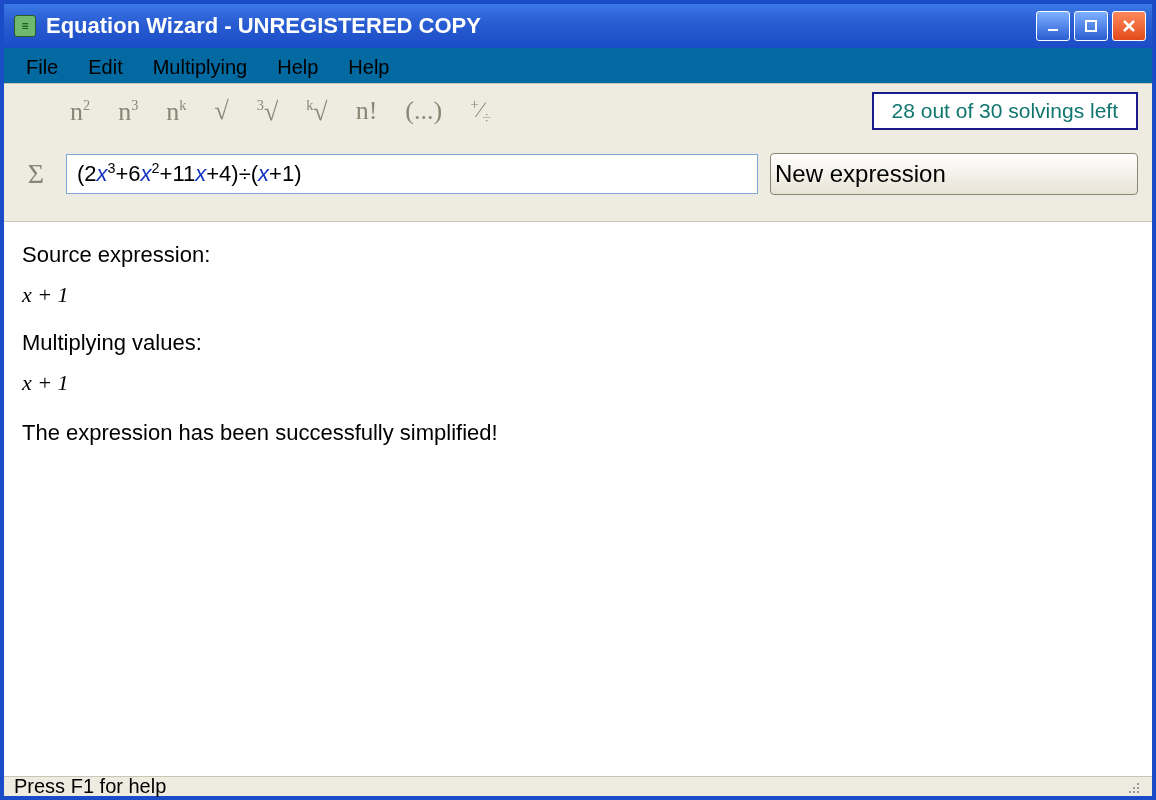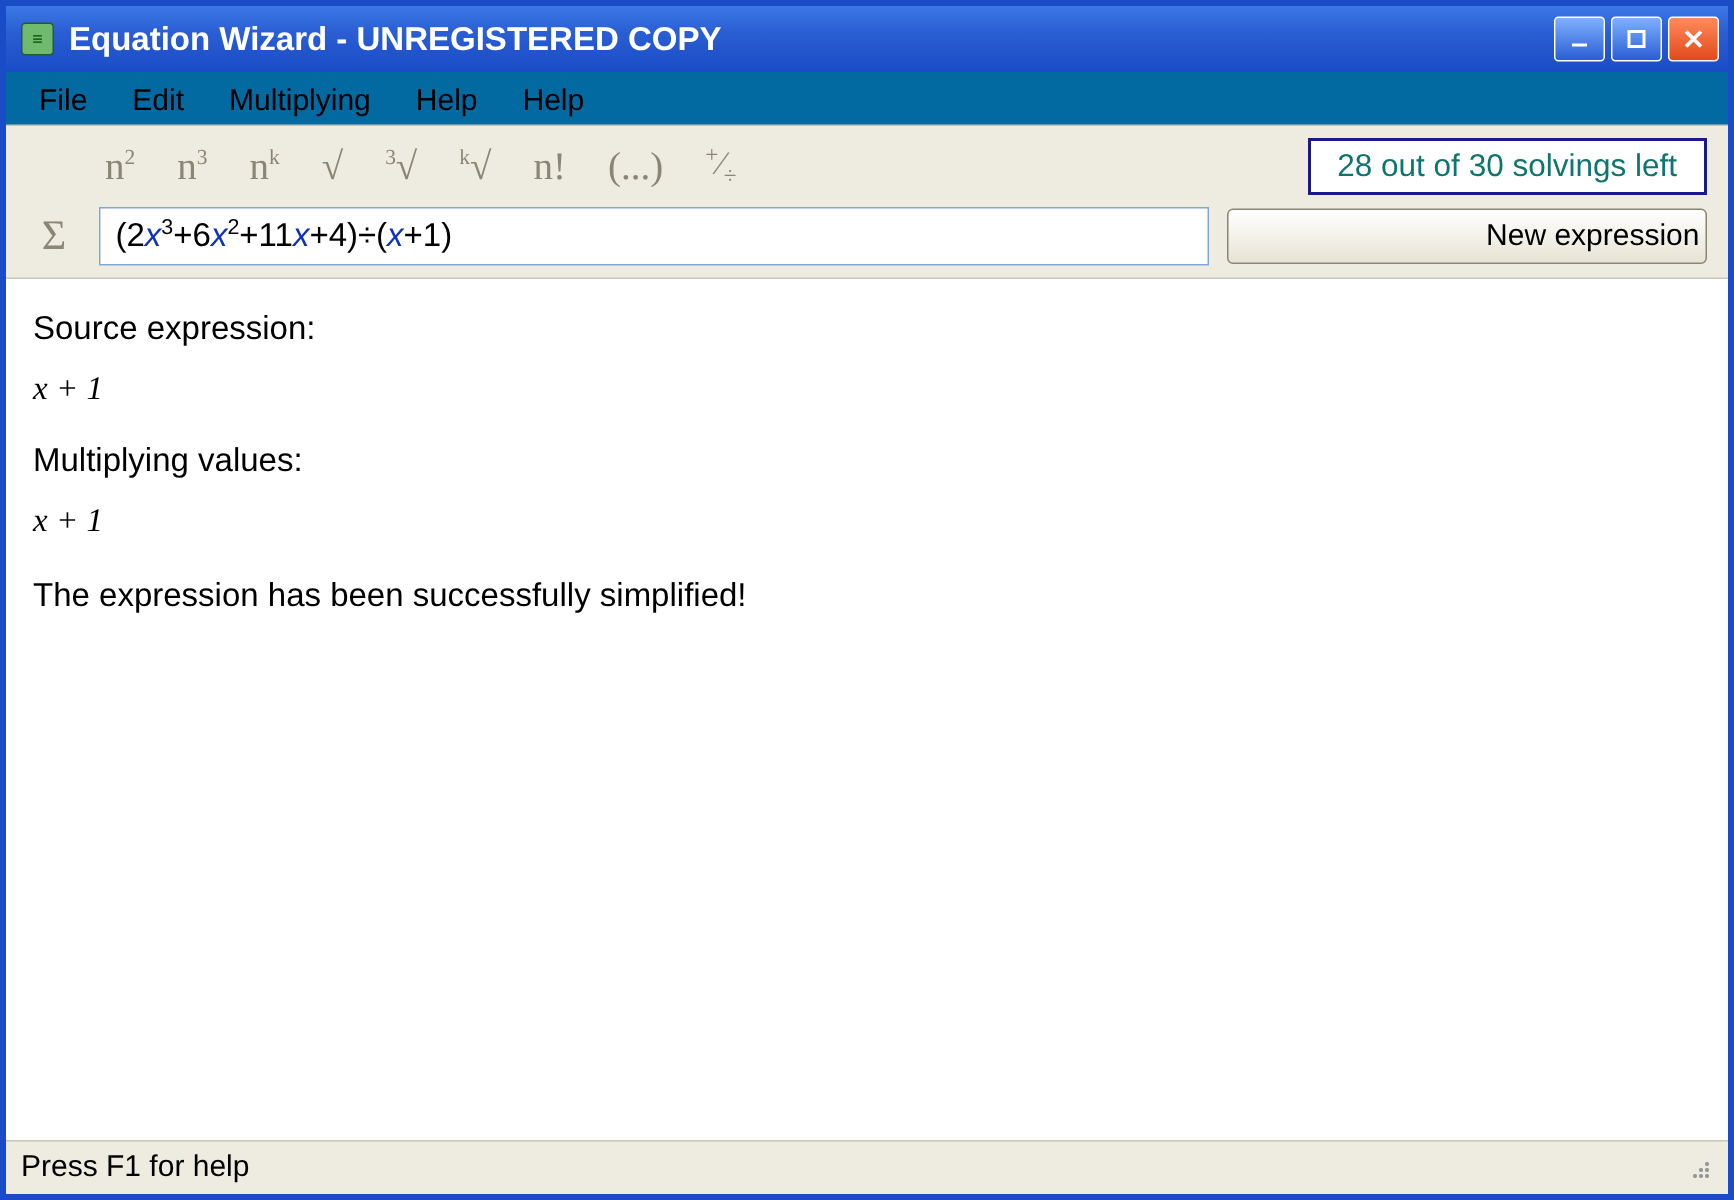--- a/index.html
+++ b/index.html
@@ -73,24 +73,24 @@
   .menuitem {
     padding: 4px 14px;
     font-size: 20px;
     color:#000;
     cursor:pointer;
   }
   
   .toolarea {
     background: #eeece0;
     border-bottom: 1px solid #c9c6b7;
-    padding: 8px 14px 8px 14px;
+    padding: 8px 14px 26px 14px;
     display:flex;
     flex-direction:column;
-    gap:8px;
+    gap:23px;
     flex-shrink:0;
   }
   .toolrow {
     display:flex;
     align-items:center;
     gap:12px;
   }
   .math-btns {
     display:flex;
     align-items:center;
@@ -128,27 +128,27 @@
     background:#fff;
     font-size: 22px;
     padding: 5px 10px 6px 10px;
     color:#000;
     font-family: "Segoe UI", sans-serif;
     outline:none;
   }
   .expr-input .xvar { color:#1030c0; font-style: italic; }
   .expr-input sup { font-size:0.65em; vertical-align:super; }
   .newexpr-btn {
-    width: 320px;
+    width: 368px;
     background: linear-gradient(to bottom,#ffffff,#e7e3d4);
     border:1px solid #8a8675;
     border-radius:4px;
-    font-size:20px;
+    font-size:24px;
     padding:6px 4px;
-    text-align:right;
+    text-align:left;
     cursor:pointer;
   }
   
   .content {
     flex:1;
     overflow:auto;
     background:#fff;
     padding: 14px 18px;
     font-size: 22px;
     color:#000;
@@ -162,21 +162,21 @@
     margin: 6px 0 16px 0;
     font-family: "Times New Roman", serif;
     font-style: italic;
   }
   .fraction .num { display:block; border-bottom:2px solid #000; padding:0 6px 2px 6px; white-space:nowrap;}
   .fraction .den { display:block; padding-top:2px; white-space:nowrap;}
   .fraction sup { font-size:0.7em; font-style:normal; position:relative; top:-0.5em; }
   .success { margin-top: 8px; }
   
   .statusbar {
-    height: 36px;
+    height: 20px;
     border-top:1px solid #c9c6b7;
     background:#eeece0;
     display:flex;
     align-items:center;
     padding: 0 10px;
     font-size:20px;
     color:#000;
     justify-content:space-between;
     flex-shrink:0;
   }

